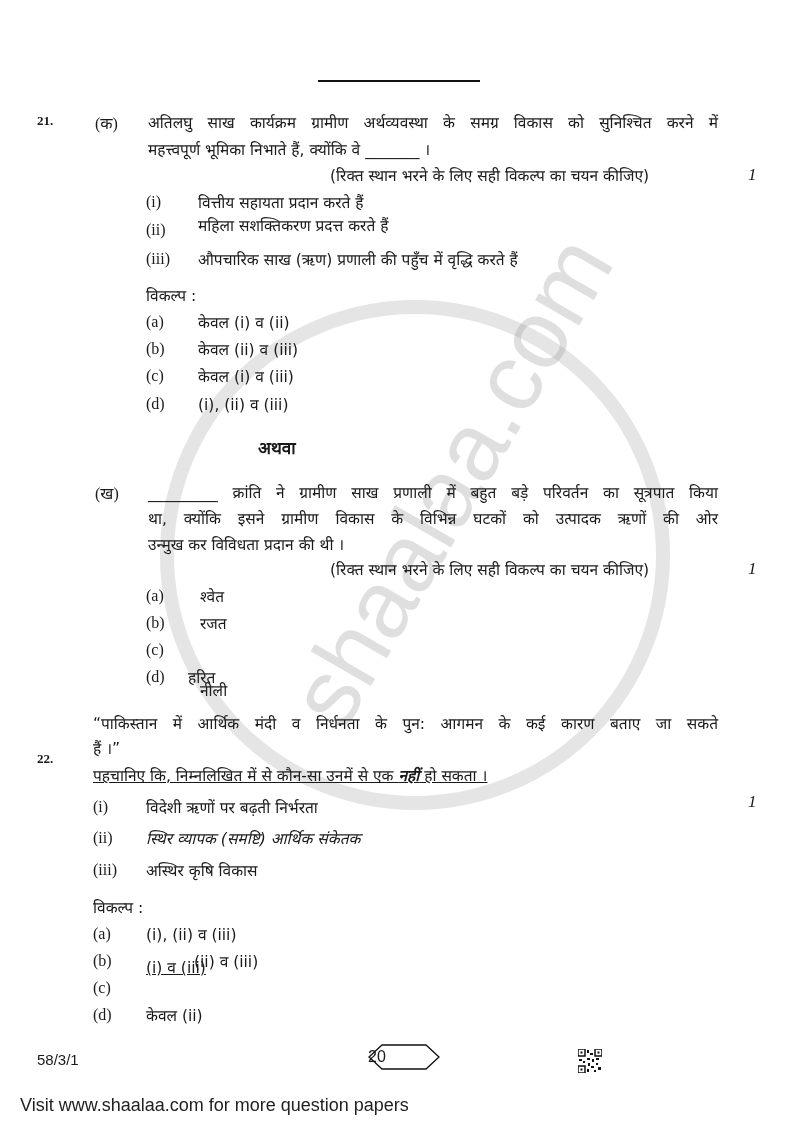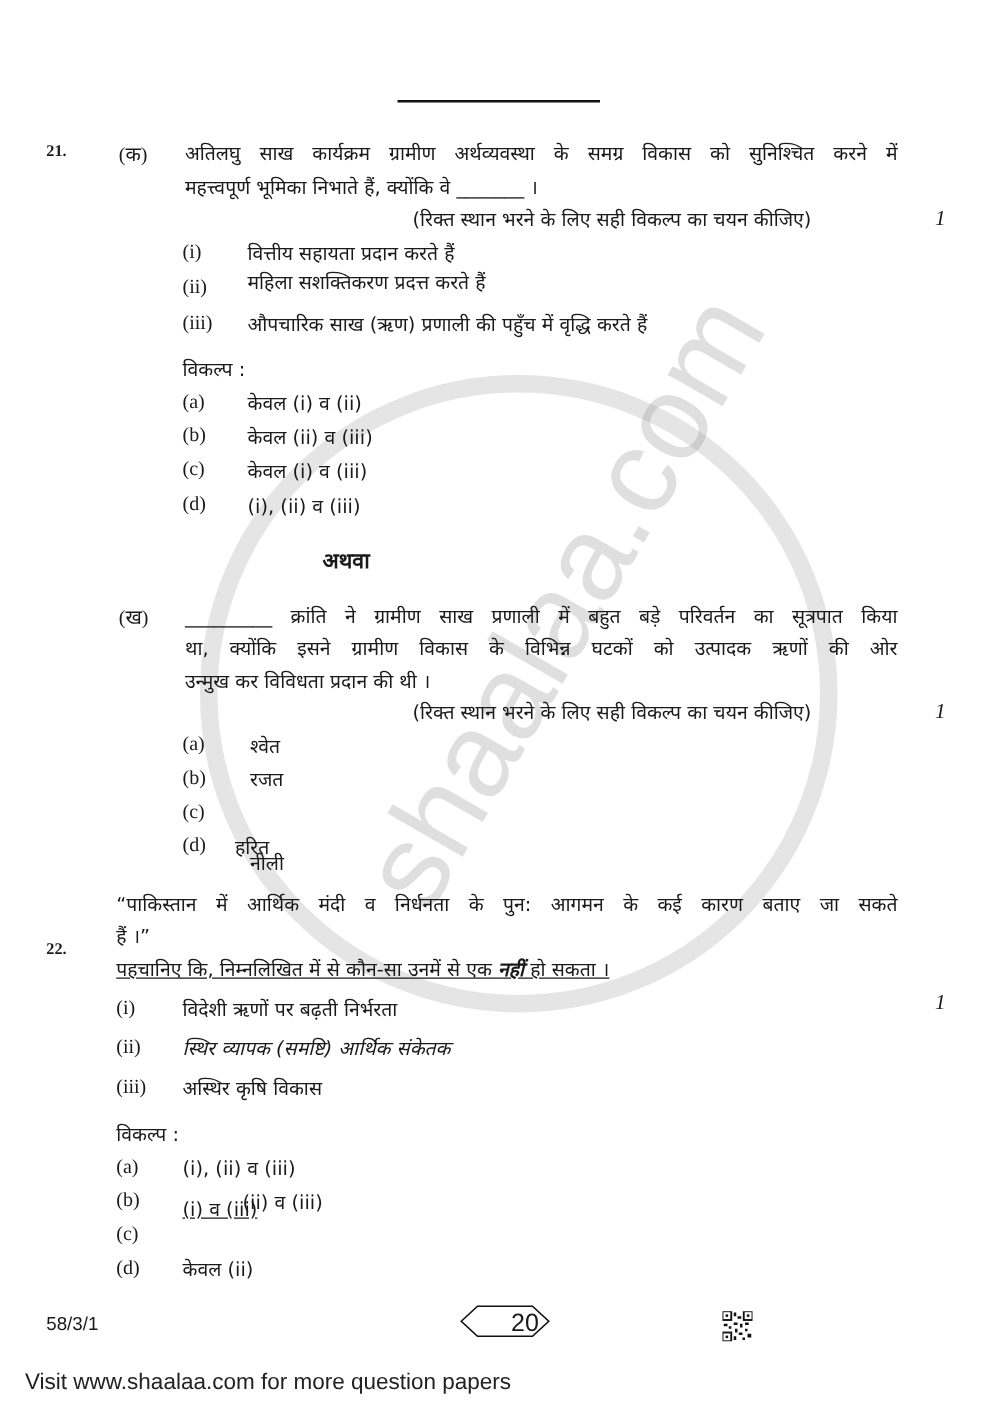--- a/index.html
+++ b/index.html
@@ -12,22 +12,22 @@
   .txt { font-size:15.5px; font-family:"DejaVu Sans", sans-serif; }
   .just { text-align:justify; text-align-last:justify; }
   .mark { font-style:italic; font-size:17px; font-family:"Liberation Serif", serif; }
   .athva { font-weight:bold; font-size:17px; font-family:"DejaVu Sans", sans-serif; }
   .watermark-circle { left:160px; top:300px; width:510px; height:510px; border:14px solid rgba(160,160,160,0.28);
          border-radius:50%; box-sizing:border-box; }
   .watermark-text { left:210px; top:480px; font-family:"Liberation Sans", sans-serif; font-size:96px;
          color:rgba(150,150,150,0.30); transform:rotate(-60deg); transform-origin:center; width:420px; text-align:center; }
   .footer-code { left:37px; top:1051px; font-family:"Liberation Sans", sans-serif; font-size:15px; }
   .page-badge { left:368px; top:1043px; width:72px; height:28px; }
-  .page-badge span { position:absolute; left:16px; top:5px; width:72px; text-align:center;
-         font-family:"Liberation Sans", sans-serif; font-size:20px; }
+  .page-badge span { position:absolute; left:0; top:5px; width:72px; 
+         font-family:"Liberation Sans", sans-serif; font-size:16px; }
   .qr { left:578px; top:1049px; width:24px; height:24px; }
   .visit { left:20px; top:1095px; font-family:"Liberation Sans", sans-serif; font-size:18px; color:#222; }
   em.neg { font-style:italic; font-weight:bold; }
 </style>
 </head>
 <body>
 
 <div class="abs watermark-circle"></div>
 <div class="abs watermark-text">shaalaa.com</div>
 

